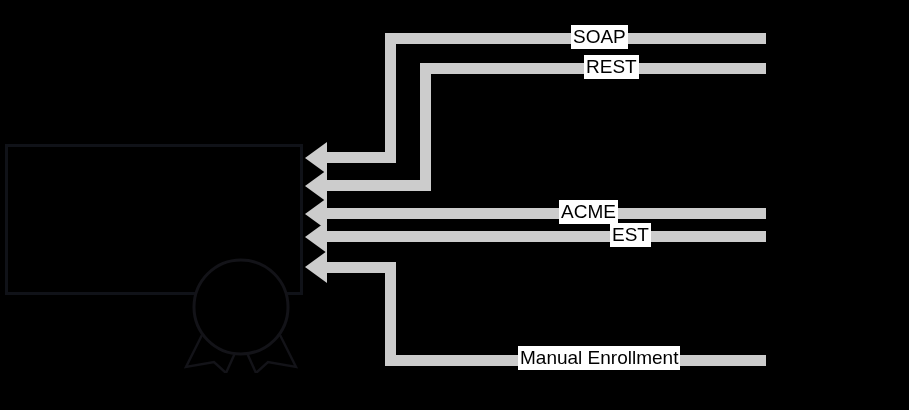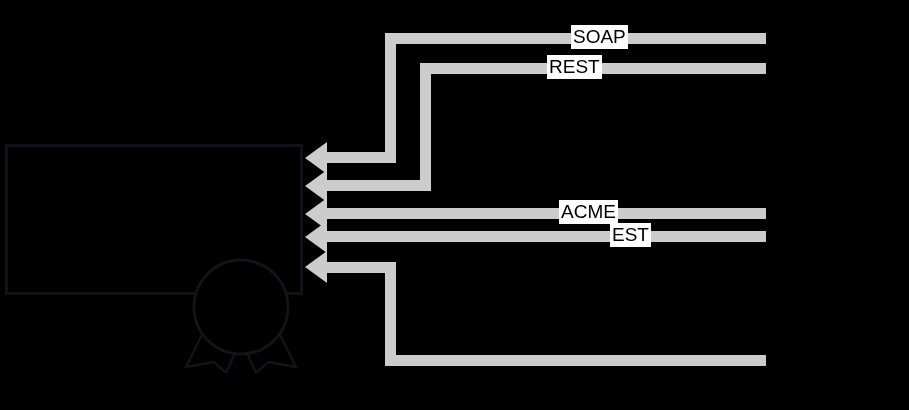--- a/index.html
+++ b/index.html
@@ -94,34 +94,35 @@
   <div class="pipe" style="left:385px; top:33px; width:11px; height:130px;"></div>
 
   <div class="pipe" style="left:325px; top:152px; width:66px; height:11px;"></div>
   <div class="arrowhead" style="left:305px; top:142px;"></div>
   <div class="edge-label" style="left:571px; top:25px;">SOAP</div>
 
   <div class="pipe" style="left:425px; top:63px; width:347px; height:11px;"></div>
   <div class="pipe" style="left:420px; top:63px; width:11px; height:128px;"></div>
   <div class="pipe" style="left:325px; top:180px; width:101px; height:11px;"></div>
   <div class="arrowhead" style="left:305px; top:170px;"></div>
-  <div class="edge-label" style="left:547px; top:55px;">REST</div>
+  <div class="edge-label" style="left:584px; top:55px;">REST</div>
 
   <div class="pipe" style="left:325px; top:208px; width:465px; height:11px;"></div>
   <div class="arrowhead" style="left:305px; top:198px;"></div>
   <div class="edge-label" style="left:559px; top:200px;text-align:right;">ACME</div>
 
   <div class="pipe" style="left:325px; top:231px; width:465px; height:11px;"></div>
   <div class="arrowhead" style="left:305px; top:221px;"></div>
   <div class="edge-label" style="left:610px; top:223px;">EST</div>
 
   <div class="pipe" style="left:390px; top:355px; width:401px; height:11px;"></div>
   <div class="pipe" style="left:385px; top:262px; width:11px; height:104px;"></div>
   <div class="pipe" style="left:325px; top:262px; width:66px; height:11px;"></div>
   <div class="arrowhead" style="left:305px; top:251px;"></div>
+  <div class="edge-label" style="left:518px; top:346px;">Manual Enrollment</div>
 
   <div class="icon" style="left:180px; top:255px;">
     <svg width="122" height="118" viewBox="0 0 122 118">
       <path d="M28 68 L6 112 L34 107 L46 118 L64 78 Z" fill="#000000" stroke="#131318" stroke-width="2.4"></path>
       <path d="M94 68 L116 112 L88 107 L76 118 L58 78 Z" fill="#000000" stroke="#131318" stroke-width="2.4"></path>
       <circle cx="61" cy="52" r="47" fill="#000000" stroke="#131318" stroke-width="3"></circle>
     </svg>
   </div>
 
   <div class="icon" style="left:775px; top:2px;">

